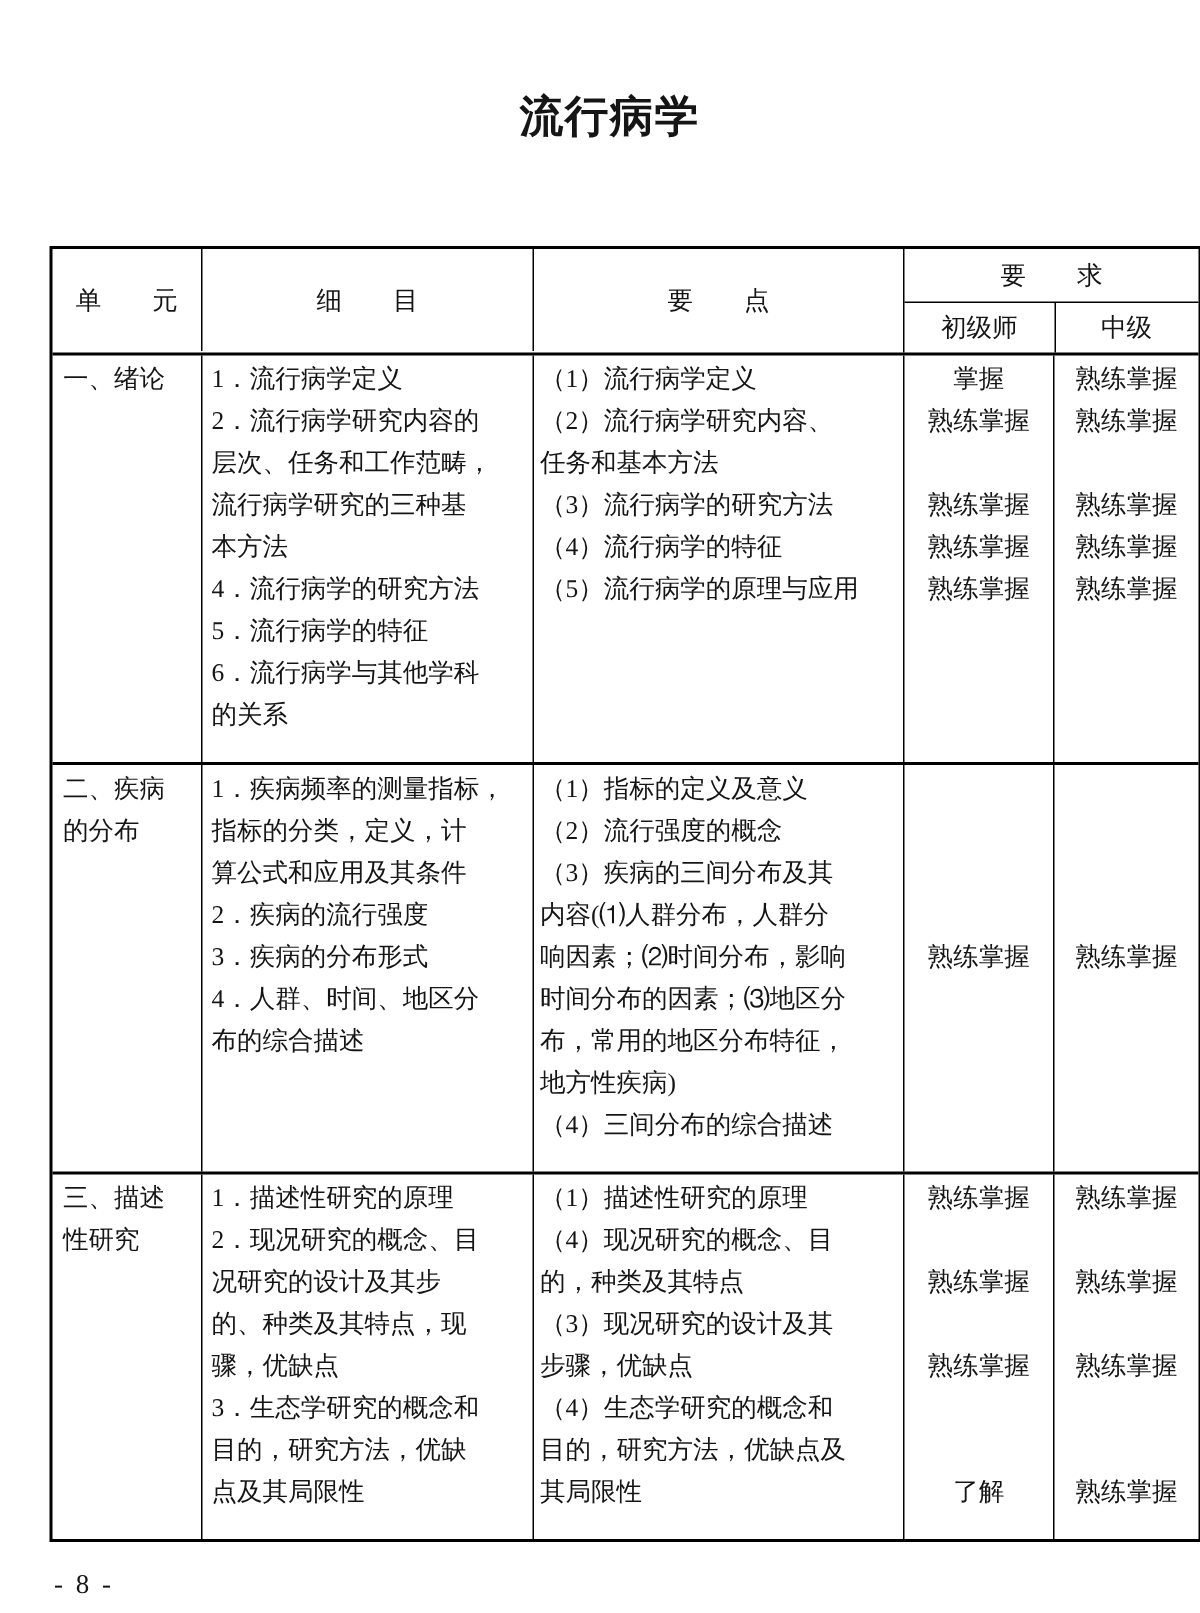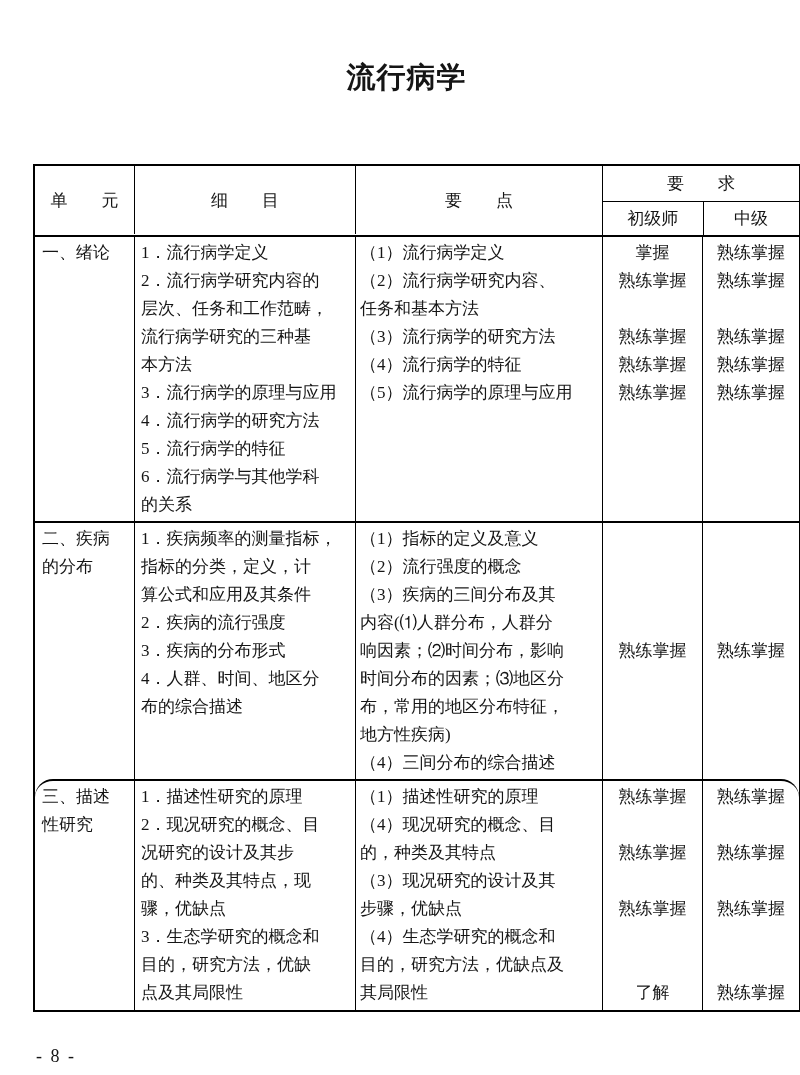--- a/index.html
+++ b/index.html
@@ -22,28 +22,28 @@
   .thead { display:grid; grid-template-columns:99px 221px 247px 197px;font-family:Liberation Serif, serif; }
   .thead > div + div { border-left:1.5px solid #000; }
   .th-main { height:68px; display:flex; align-items:center; justify-content:center; }
   .req-head { height:35px; display:flex; align-items:center; justify-content:center; border-bottom:1.5px solid #000; }
   .req-sub { display:grid; grid-template-columns:99.5px 96px; height:33px; }
   .req-sub > div { display:flex; align-items:center; justify-content:center; }
   .req-sub > div + div { border-left:1.5px solid #000; }
   
   .row { display:grid; grid-template-columns:99px 221px 247px 100px 97px; border-top:2px solid #000; }
   .row .cell + .cell { border-left:1.5px solid #000; }
-  .cell { padding-top:2px; padding-bottom:2px; }
+  .cell { padding-top:2px; padding-bottom:17px; }
   .c-unit   { padding-left:7px;  padding-right:3px; }
   .c-detail { padding-left:6px;  padding-right:3px; }
   .c-points { padding-left:4px;  padding-right:2px; }
   .c-req    { text-align:center; }
   .cell.vmid { display:flex; flex-direction:column; justify-content:center; }
   .ln { height:28px; line-height:28px; white-space:nowrap; }
-  .row:last-child { min-height:229px;border-radius:18px; }
+  .row:last-child { min-height:229px; }
   .pageno {
     position:absolute; left:36px; top:1046px;
     font-size:18px; letter-spacing:2px;
   }
 </style>
 </head>
 <body>
 
 <h1 class="title">流行病学</h1>
 
@@ -64,21 +64,20 @@
       <div class="row">
         <div class="cell c-unit">
           <div class="ln">一、绪论</div>
         </div>
         <div class="cell c-detail">
           <div class="ln">1．流行病学定义</div>
           <div class="ln">2．流行病学研究内容的</div>
           <div class="ln">层次、任务和工作范畴，</div>
           <div class="ln">流行病学研究的三种基</div>
           <div class="ln">本方法</div>
-          <div class="ln">3．流行病学的原理与应用</div>
           <div class="ln">4．流行病学的研究方法</div>
           <div class="ln">5．流行病学的特征</div>
           <div class="ln">6．流行病学与其他学科</div>
           <div class="ln">的关系</div>
         </div>
         <div class="cell c-points">
           <div class="ln">（1）流行病学定义</div>
           <div class="ln">（2）流行病学研究内容、</div>
           <div class="ln">任务和基本方法</div>
           <div class="ln">（3）流行病学的研究方法</div>

